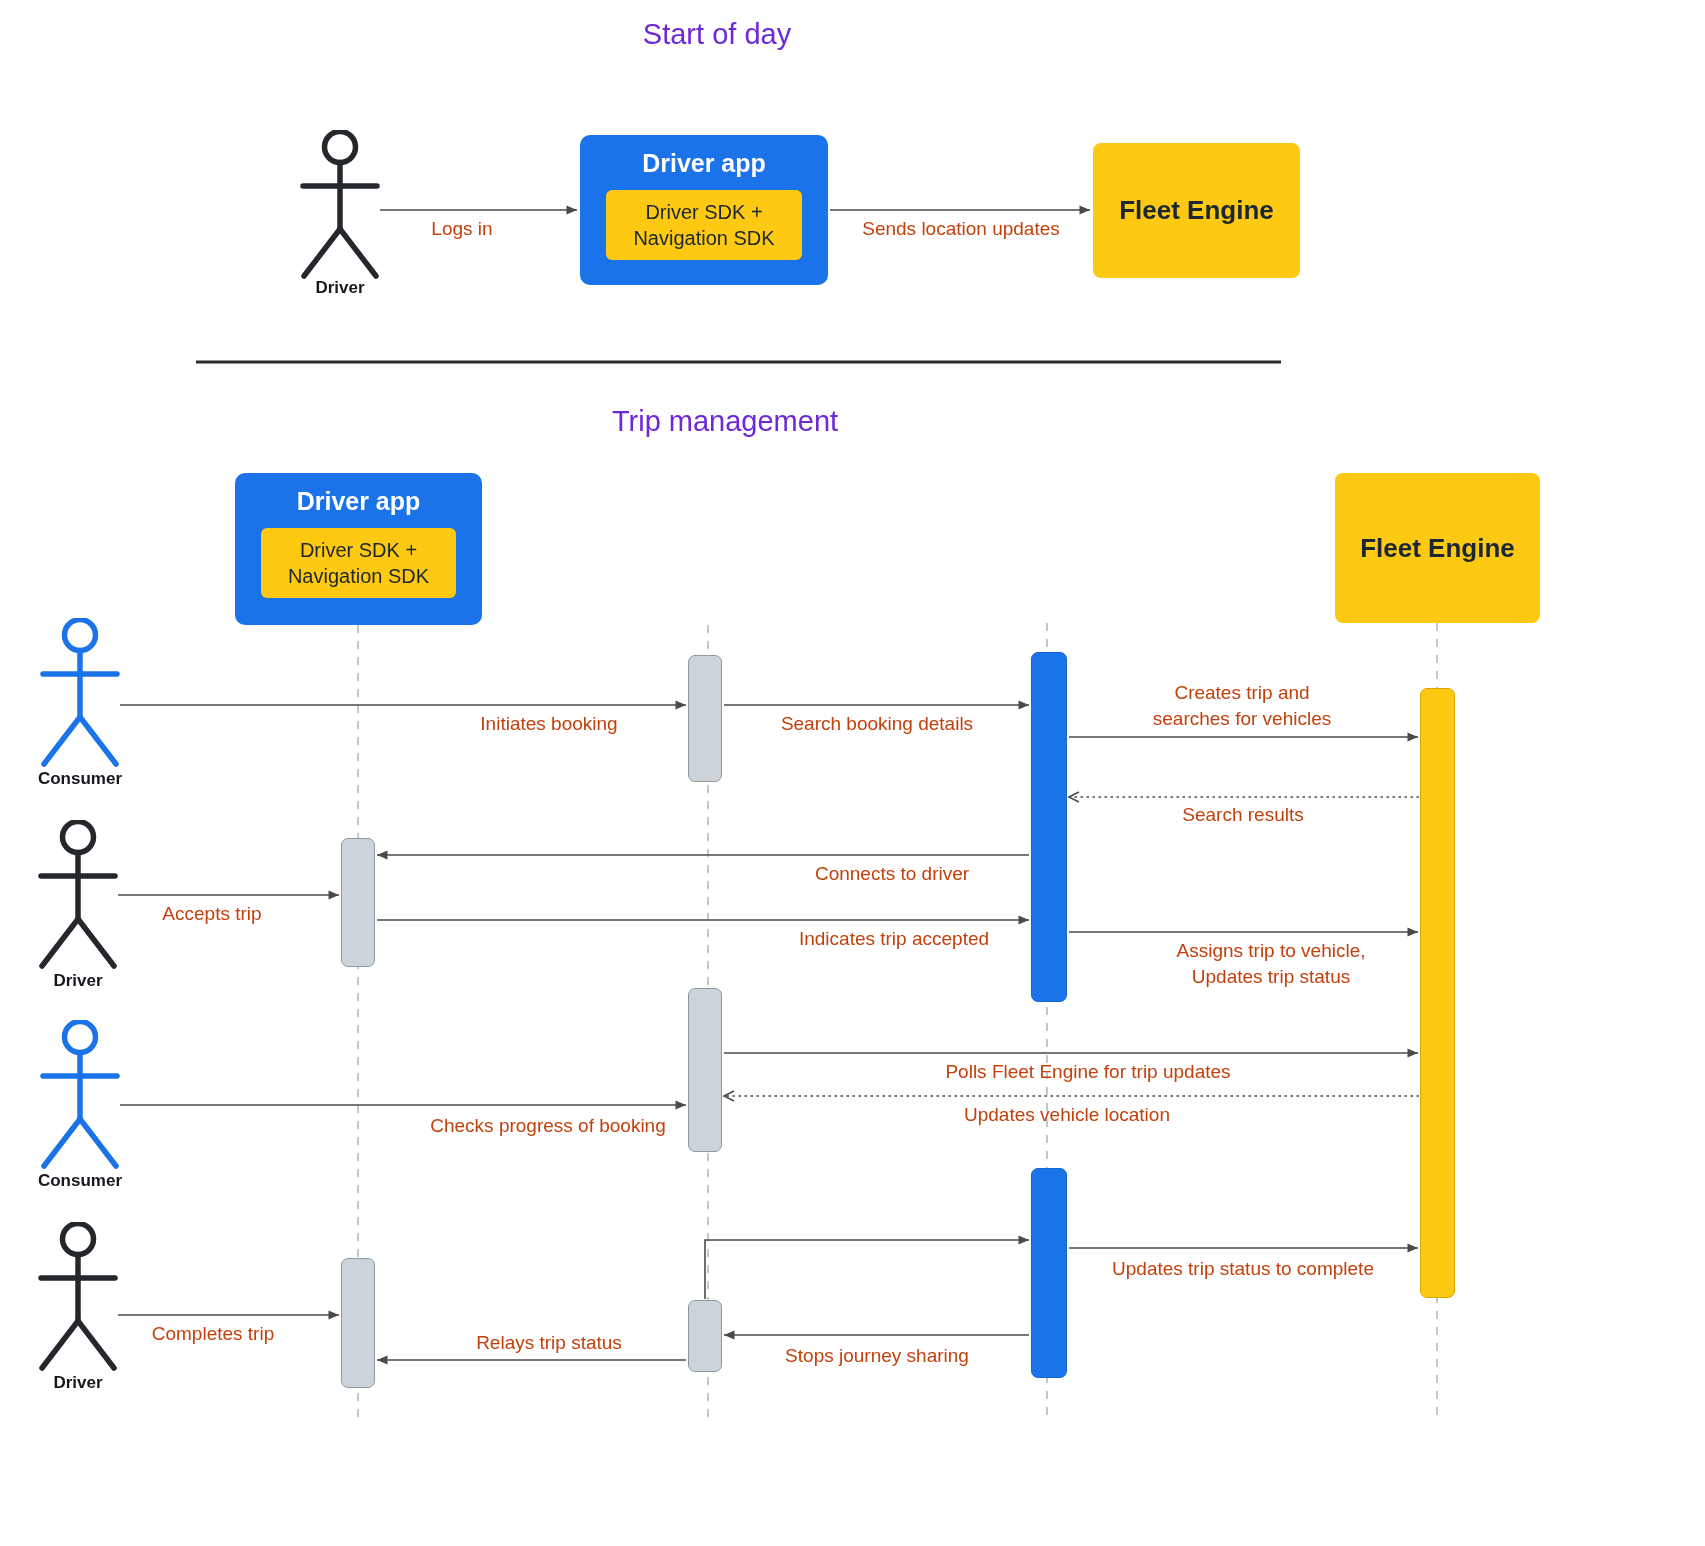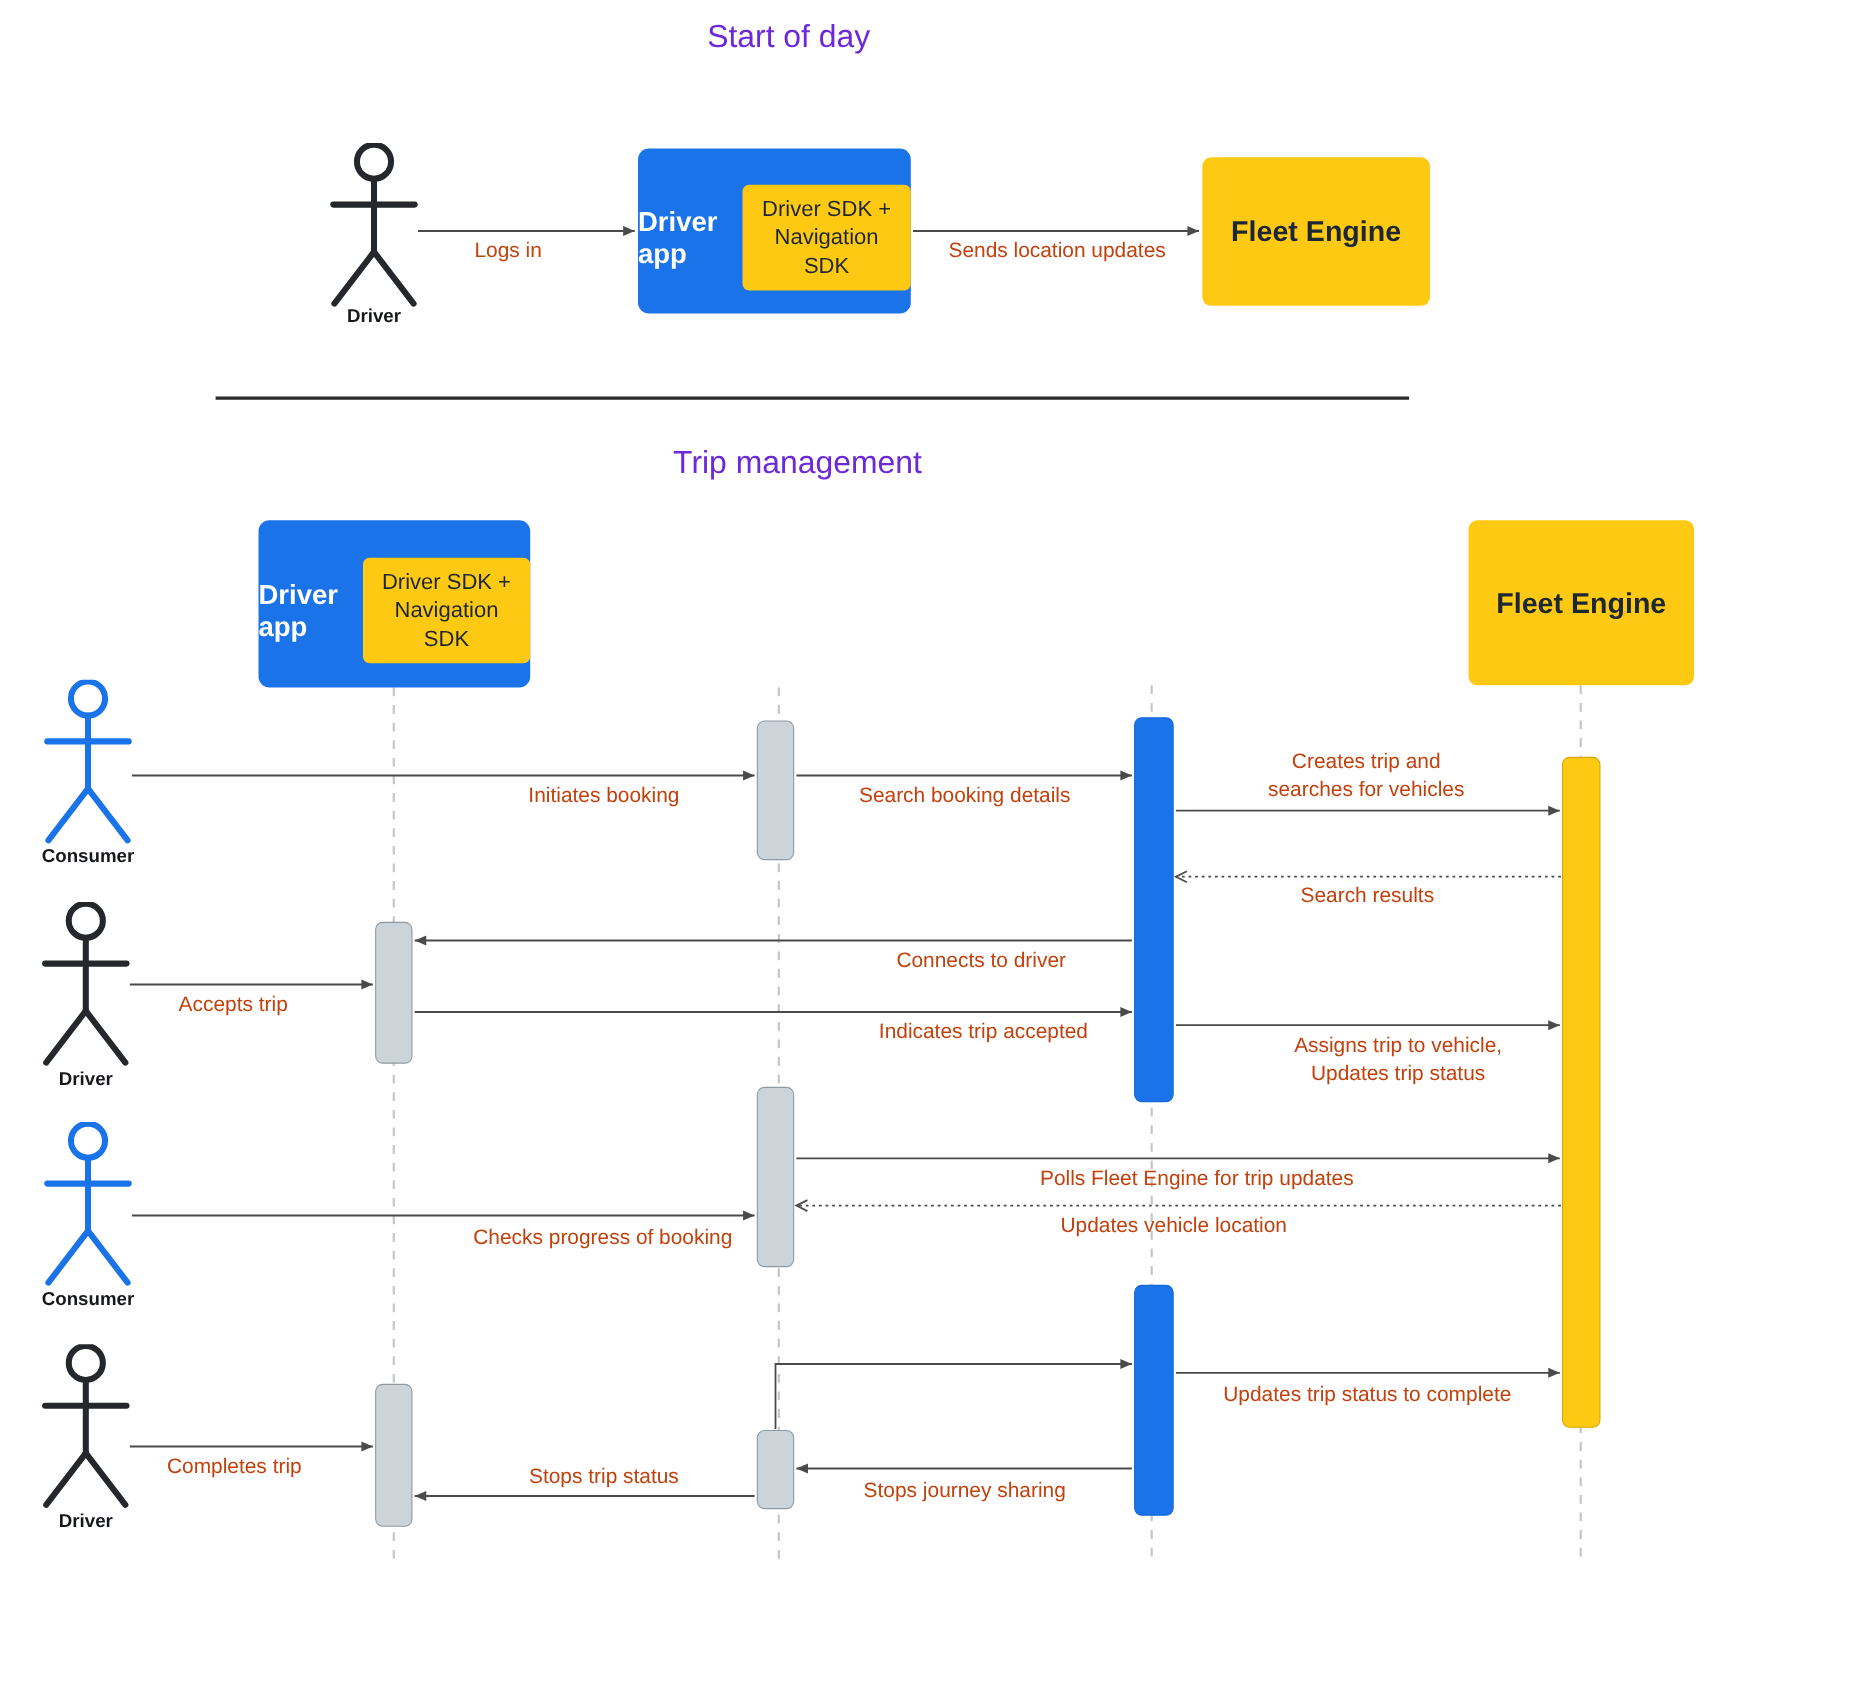--- a/index.html
+++ b/index.html
@@ -9,21 +9,21 @@
   .overlay { position:absolute; left:0; top:0; pointer-events:none; }
 
   .section-title { font-size:29px; color:#6d28d9; transform:translateX(-50%); white-space:nowrap; }
 
   .msg-label { font-size:19px; color:#c2410c; transform:translateX(-50%); text-align:center;
                white-space:nowrap; line-height:1.35; }
   .msg-label.wrap { white-space:normal; }
 
   .actor-label { font-size:17px; font-weight:bold; color:#16181d; transform:translateX(-50%); white-space:nowrap; }
 
-  .app-box { display:flex; align-items:center;
+  .app-box { display:flex; flex-direction:column; align-items:center;
              background:var(--brand-blue,#1a73e8); border-radius:10px; }
   .app-box-title { color:#fff; font-weight:bold; font-size:25px; line-height:1.15; margin-top:14px; }
   .sdk-box { margin-top:12px; background:var(--brand-yellow,#fdc913); border-radius:6px;
              color:var(--box-text-dark,#1d2633); font-weight:normal; font-size:20px;
              text-align:center; padding:9px 6px; line-height:1.3; }
   .server-box { display:flex; align-items:center; justify-content:center;
                 background:var(--brand-blue,#1a73e8); border-radius:10px;
                 color:#fff; font-weight:bold; font-size:26px; }
   .fleet-box { display:flex; align-items:center; justify-content:center;
                background:var(--brand-yellow,#fdc913); border-radius:8px;
@@ -140,15 +140,15 @@
   <div class="abs msg-label" style="left:892px;top:861px">Connects to driver</div>
   <div class="abs msg-label" style="left:212px;top:901px">Accepts trip</div>
   <div class="abs msg-label" style="left:894px;top:926px">Indicates trip accepted</div>
   <div class="abs msg-label wrap" style="left:1271px;top:938px;width:250px">Assigns trip to vehicle, Updates trip status</div>
   <div class="abs msg-label" style="left:1088px;top:1059px">Polls Fleet Engine for trip updates</div>
   <div class="abs msg-label" style="left:1067px;top:1102px">Updates vehicle location</div>
   <div class="abs msg-label" style="left:548px;top:1113px">Checks progress of booking</div>
   <div class="abs msg-label" style="left:1243px;top:1256px">Updates trip status to complete</div>
   <div class="abs msg-label" style="left:213px;top:1321px">Completes trip</div>
   <div class="abs msg-label" style="left:877px;top:1343px">Stops journey sharing</div>
-  <div class="abs msg-label" style="left:549px;top:1330px">Stops trip status</div>
+  <div class="abs msg-label" style="left:549px;top:1330px">Relays trip status</div>
 
 </div>
 
 </body></html>

